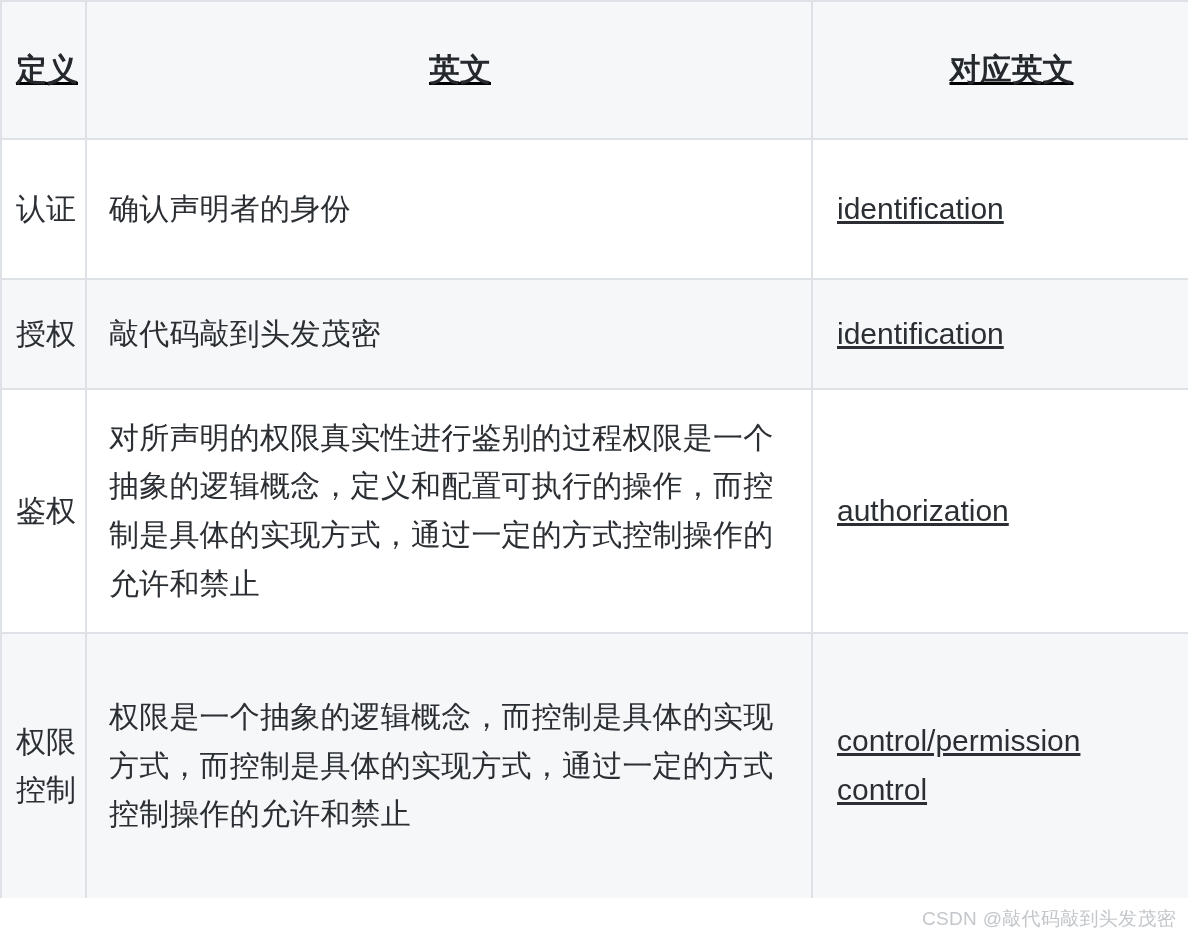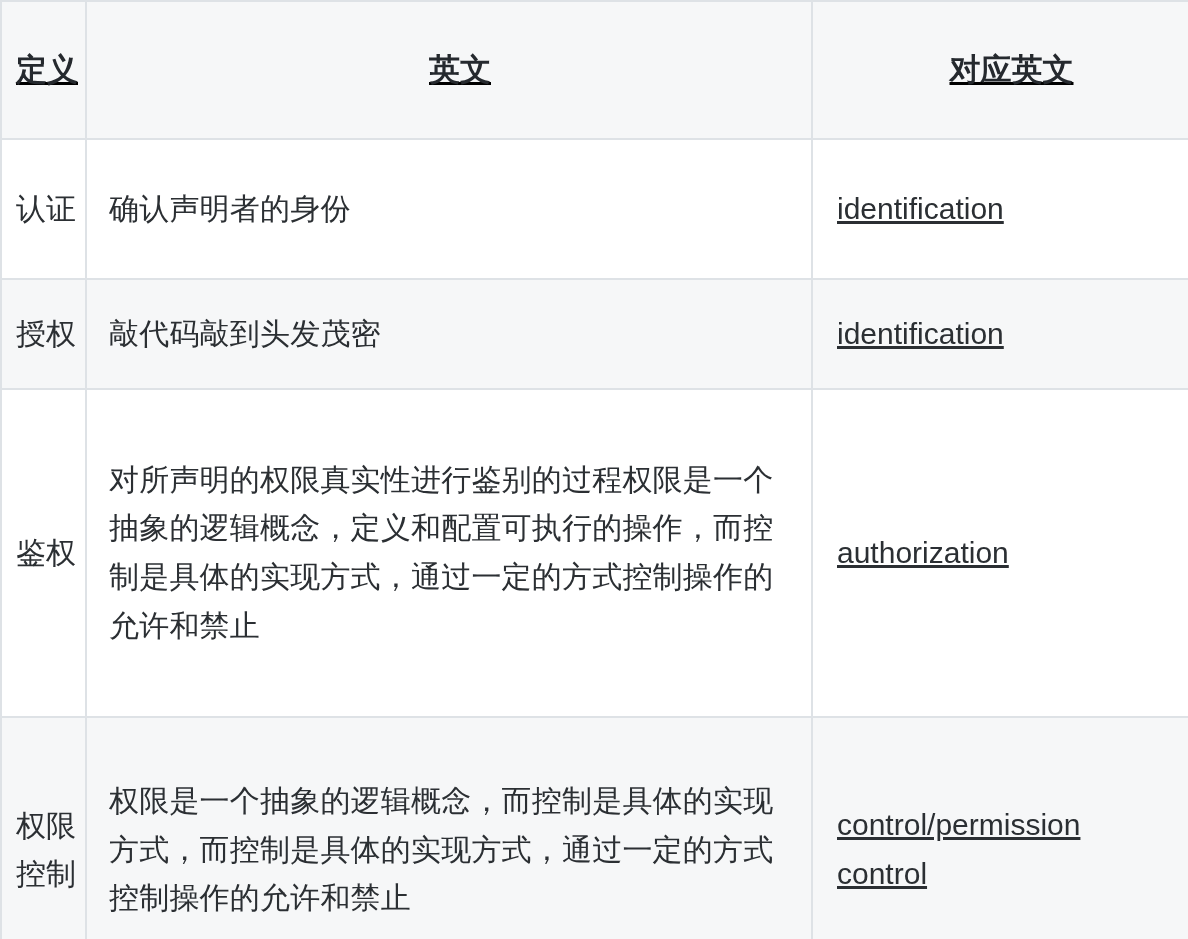--- a/index.html
+++ b/index.html
@@ -100,21 +100,21 @@
   tbody td.en-cell {
     padding-left: 24px;
     padding-right: 18px;
     word-break: normal;
     overflow-wrap: break-word;
     text-decoration: underline;
   }
 
   tr.r1 td { height: 140px; }
   tr.r2 td { height: 110px; }
-  tr.r3 td { height: 328px; }
+  tr.r3 td { height: 244px; }
   tr.r4 td { height: 265px; }
 
   .watermark {
     position: absolute;
     right: 12px;
     bottom: 7px;
     font-size: 19px;
     color: #c3c6ca;
     letter-spacing: 0.3px;
     white-space: nowrap;
@@ -163,14 +163,15 @@
 
       <tr class="row-alt r4">
         <td class="def-cell">权限控制</td>
         <td class="cn-cell">权限是一个抽象的逻辑概念，而控制是具体的实现方式，而控制是具体的实现方式，通过一定的方式控制操作的允许和禁止</td>
         <td class="en-cell">control/permission control</td>
       </tr>
 
     </tbody>
   </table>
 
+  <div class="watermark">CSDN @敲代码敲到头发茂密</div>
 
 </div>
 
 </body></html>

